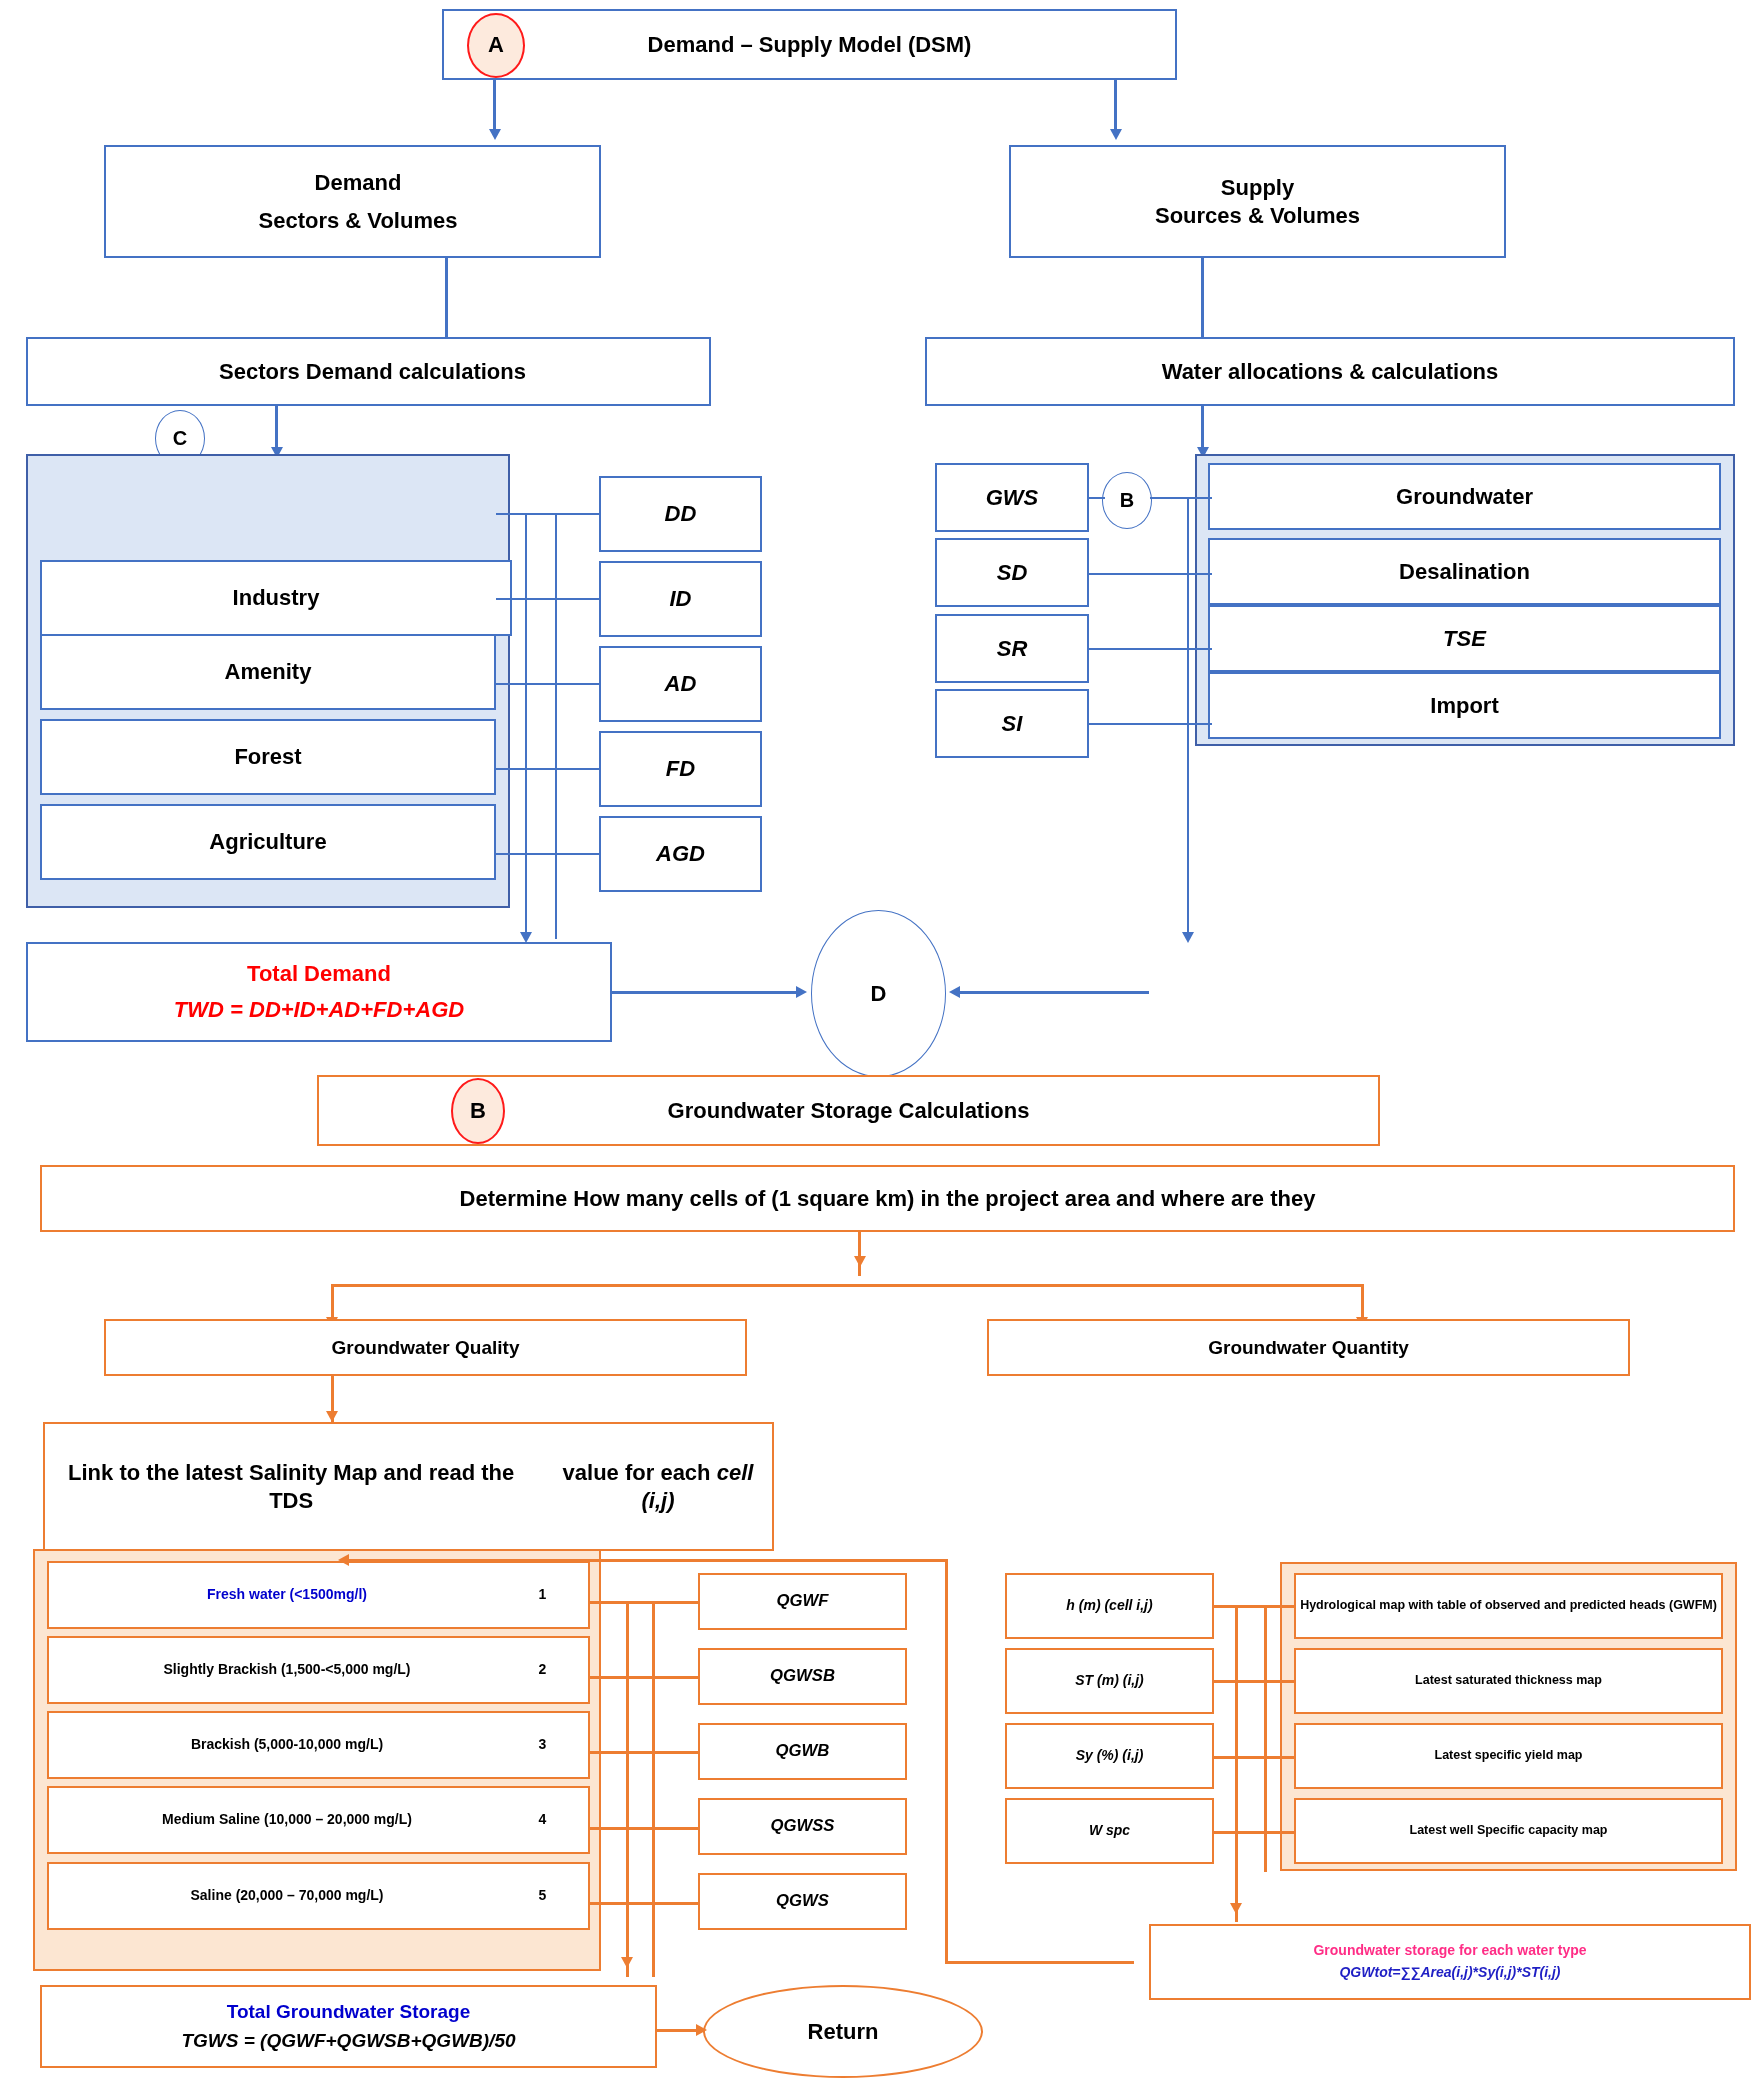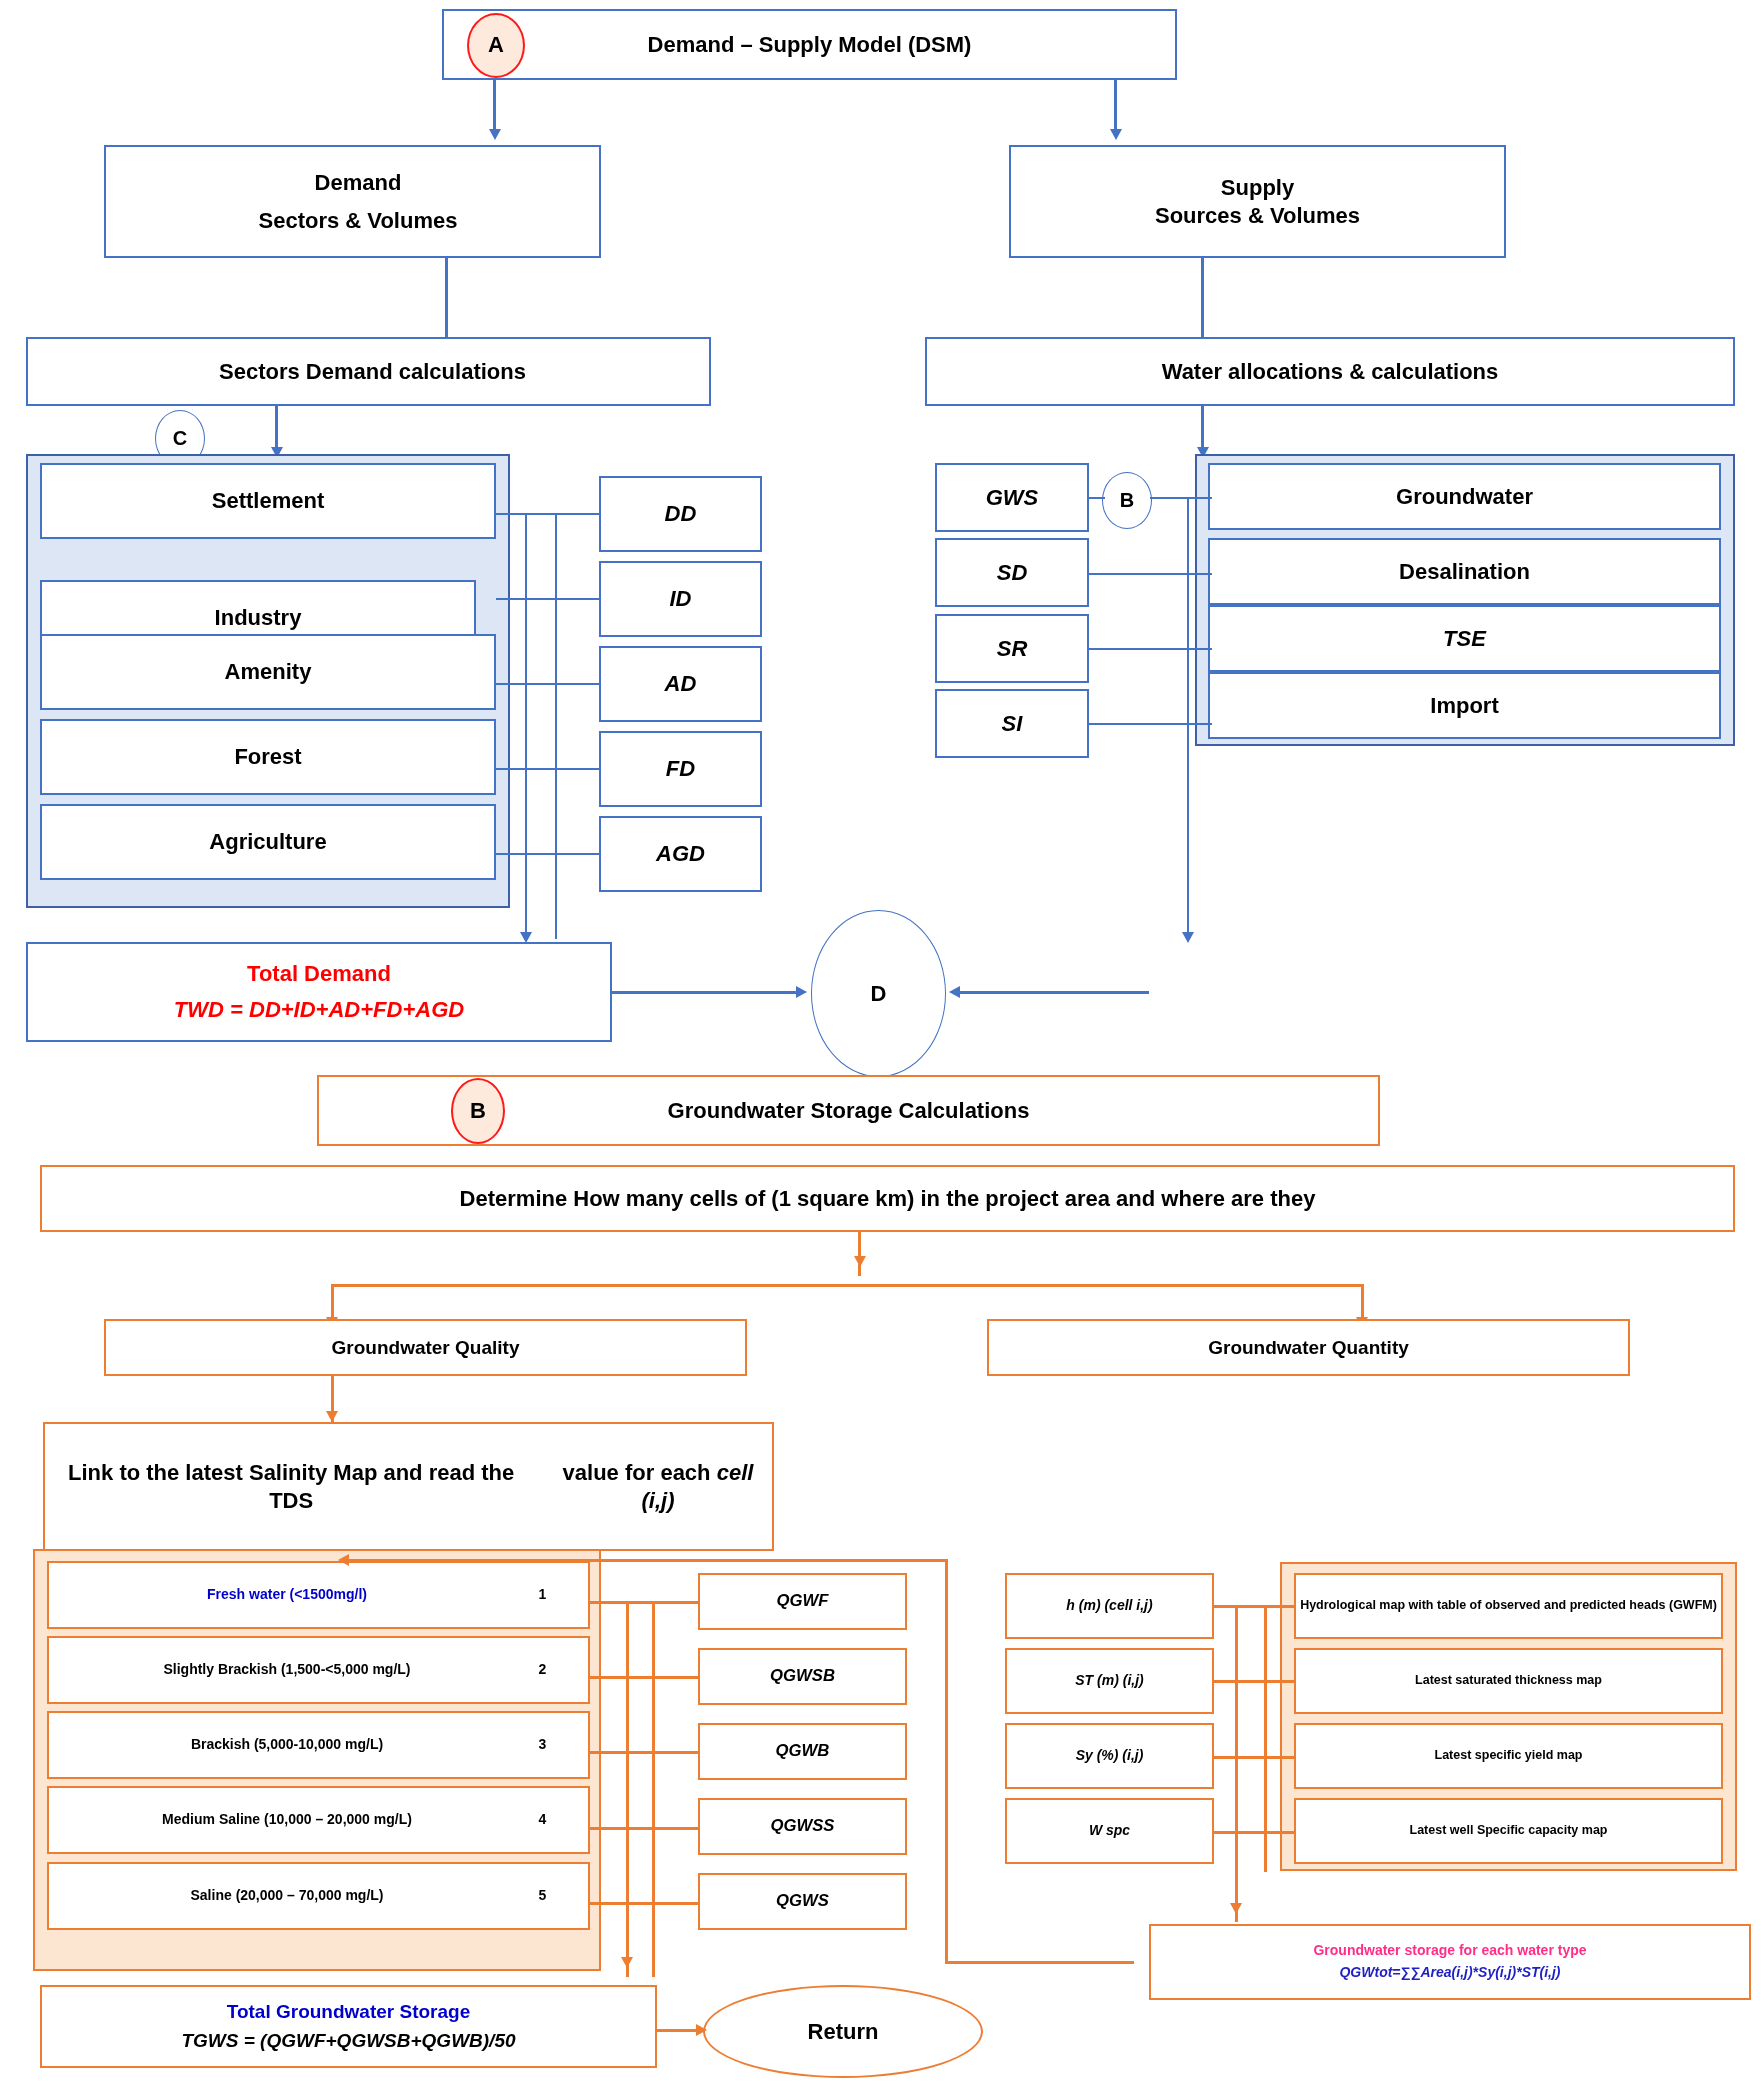--- a/index.html
+++ b/index.html
@@ -94,24 +94,21 @@
   <div class="arw arw-d-b" style="left:271px;top:447px;"></div>
 
   <div class="ellipse-b" style="left:155px;top:410px;width:50px;height:57px;font-size:20px;">
     <span class="t-bold">C</span>
   </div>
 
   <div class="ln" style="left:1201px;top:406px;width:2.9px;height:45px;"></div>
   <div class="arw arw-d-b" style="left:1197px;top:447px;"></div>
 
   <div class="panel-blue" style="left:26px;top:454px;width:484px;height:454px;"></div>
-  <div class="box bbox" style="left:40px;top:463px;width:456px;height:76px;">
-    <span class="fs-hd">Settlement</span>
-  </div>
-  <div class="box bbox" style="left:40px;top:580px;width:436px;height:76px;">
+  <div class="box bbox" style="left:40px;top:560px;width:472px;height:76px;">
     <span class="fs-hd">Industry</span>
   </div>
   <div class="box bbox" style="left:40px;top:634px;width:456px;height:76px;">
     <span class="fs-hd">Amenity</span>
   </div>
   <div class="box bbox" style="left:40px;top:719px;width:456px;height:76px;">
     <span class="fs-hd">Forest</span>
   </div>
   <div class="box bbox" style="left:40px;top:804px;width:456px;height:76px;">
     <span class="fs-hd">Agriculture</span>

